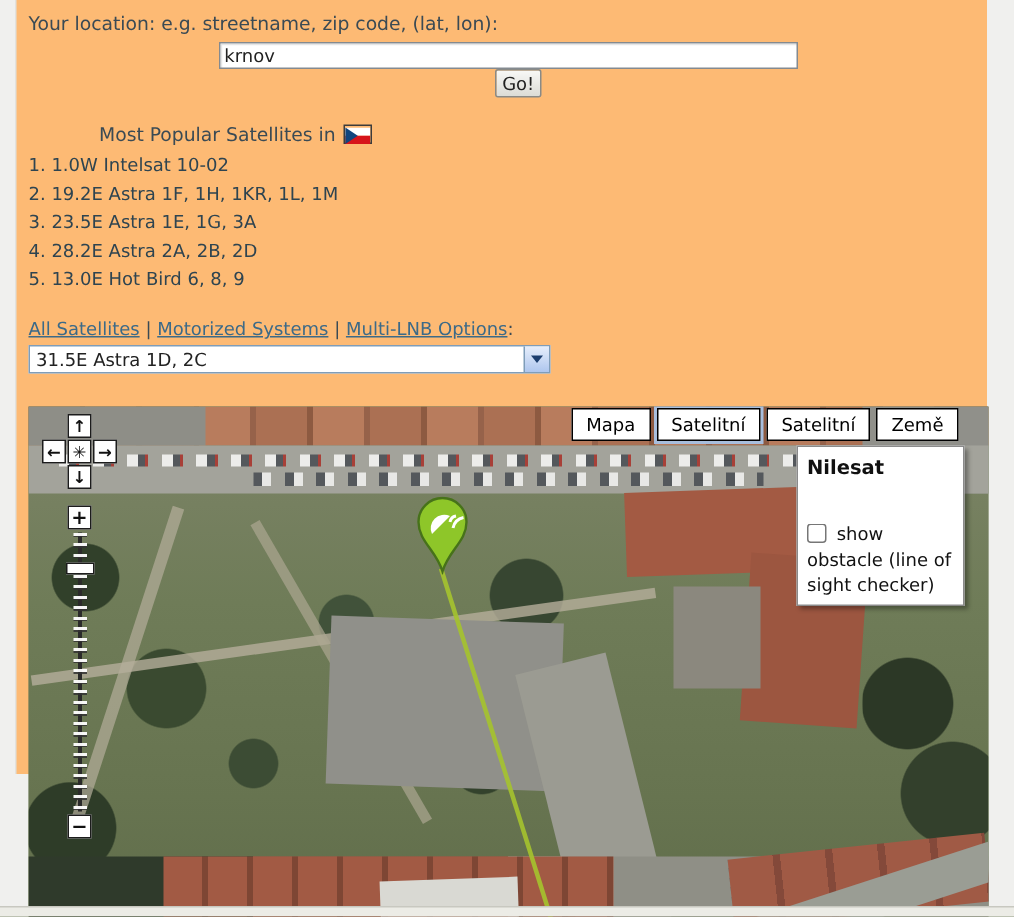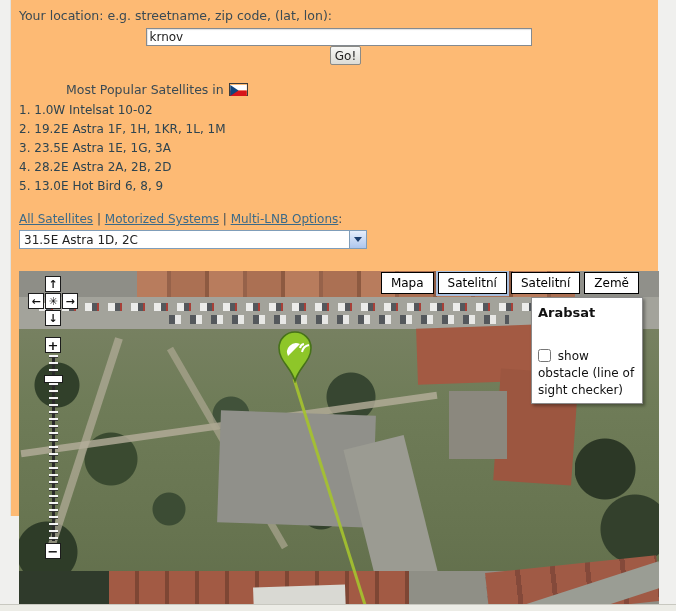--- a/index.html
+++ b/index.html
@@ -267,21 +267,21 @@
       </div>
 
     <div class="map-type-row">
       <div class="map-type-btn">Mapa</div>
       <div class="map-type-btn selected">Satelitní</div>
       <div class="map-type-btn">Satelitní</div>
       <div class="map-type-btn">Země</div>
     </div>
 
     <div class="options-panel">
-      <div class="options-title">Arabsat</div>
+      <div class="options-title">Nilesat</div>
       <div class="options-check">
         <input type="checkbox" style="">
         <span>show obstacle (line of sight checker)</span>
       </div>
     </div>
   </div>
 
 </div>
 
 <div class="bottom-strip"></div>

